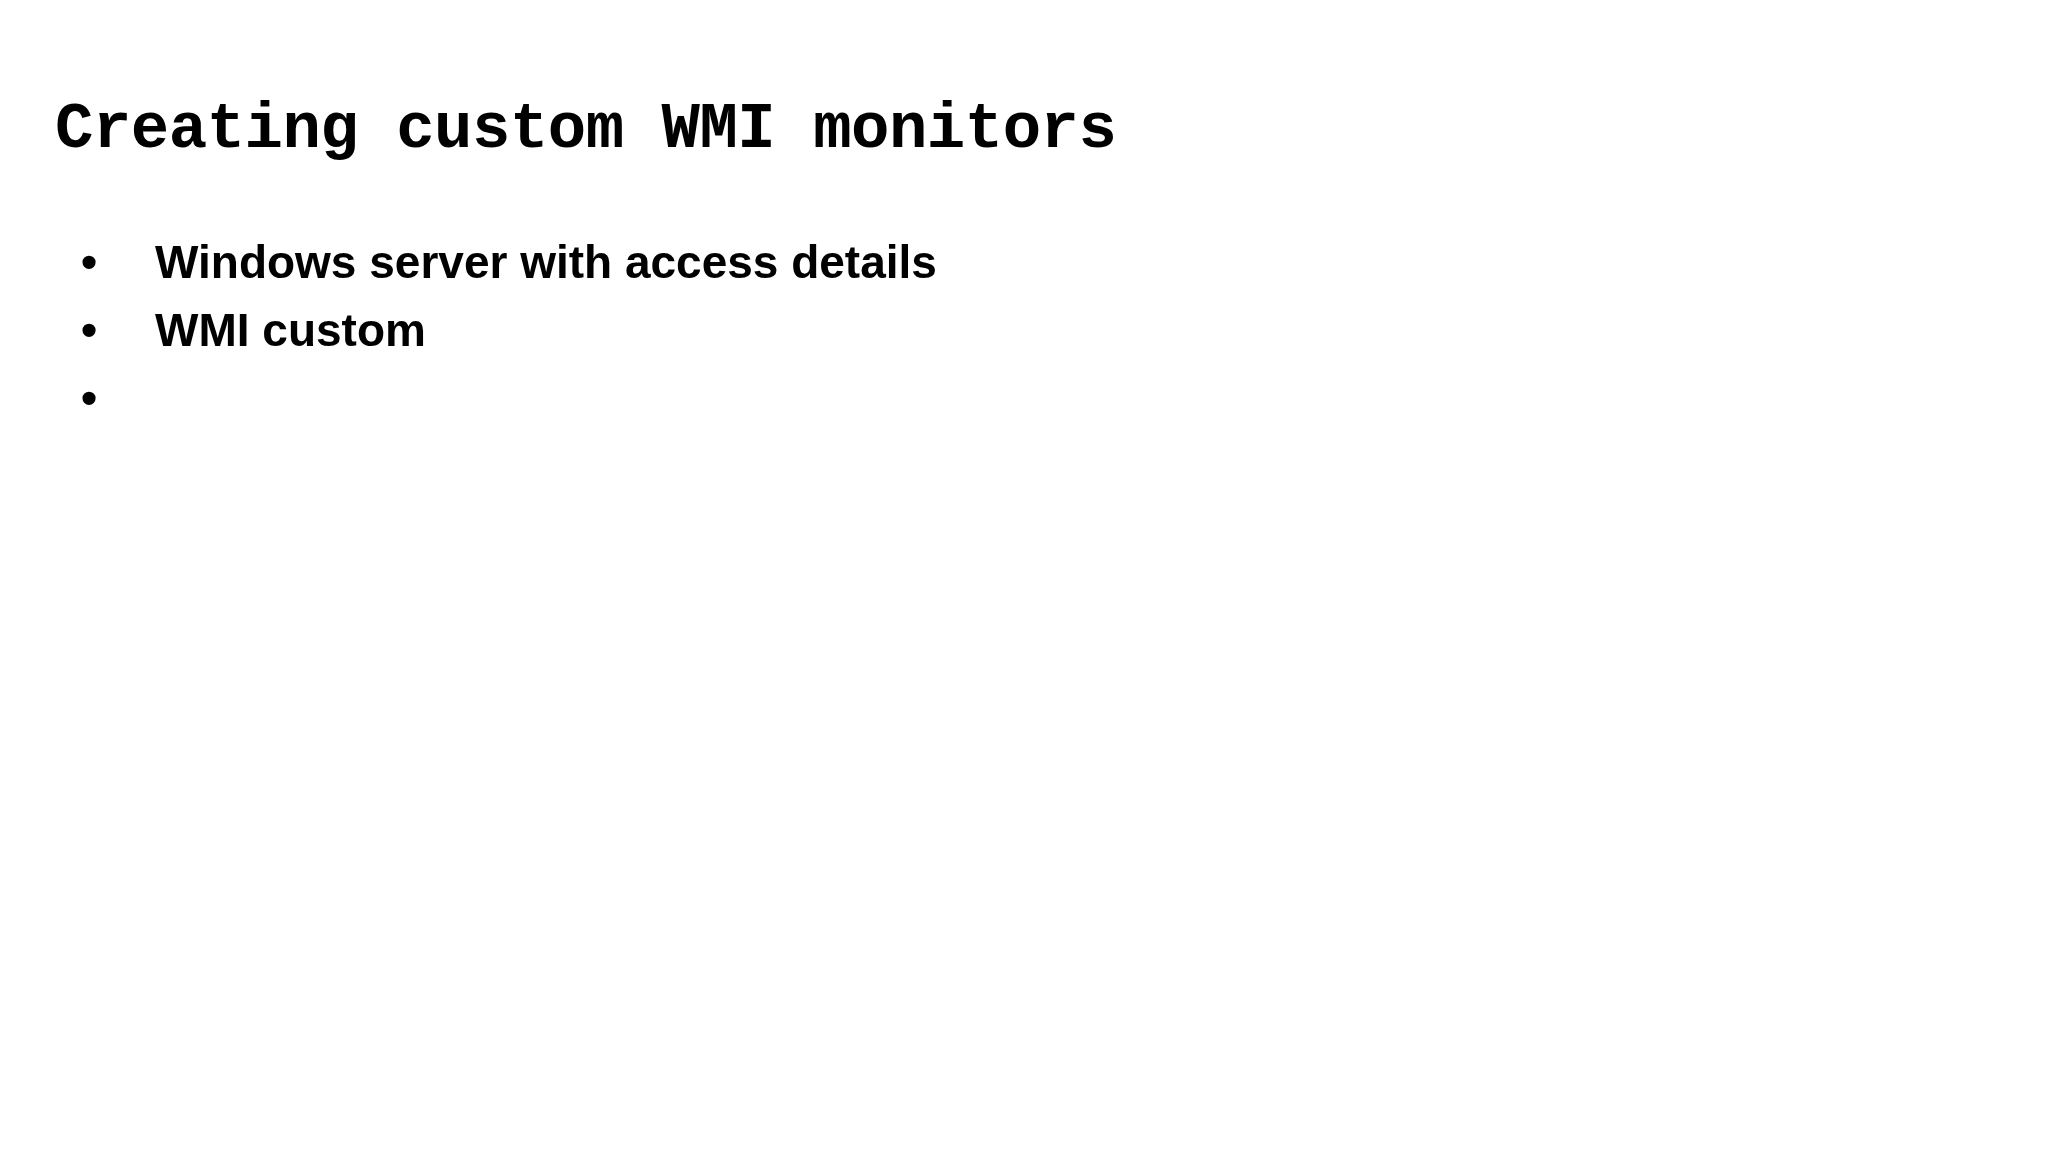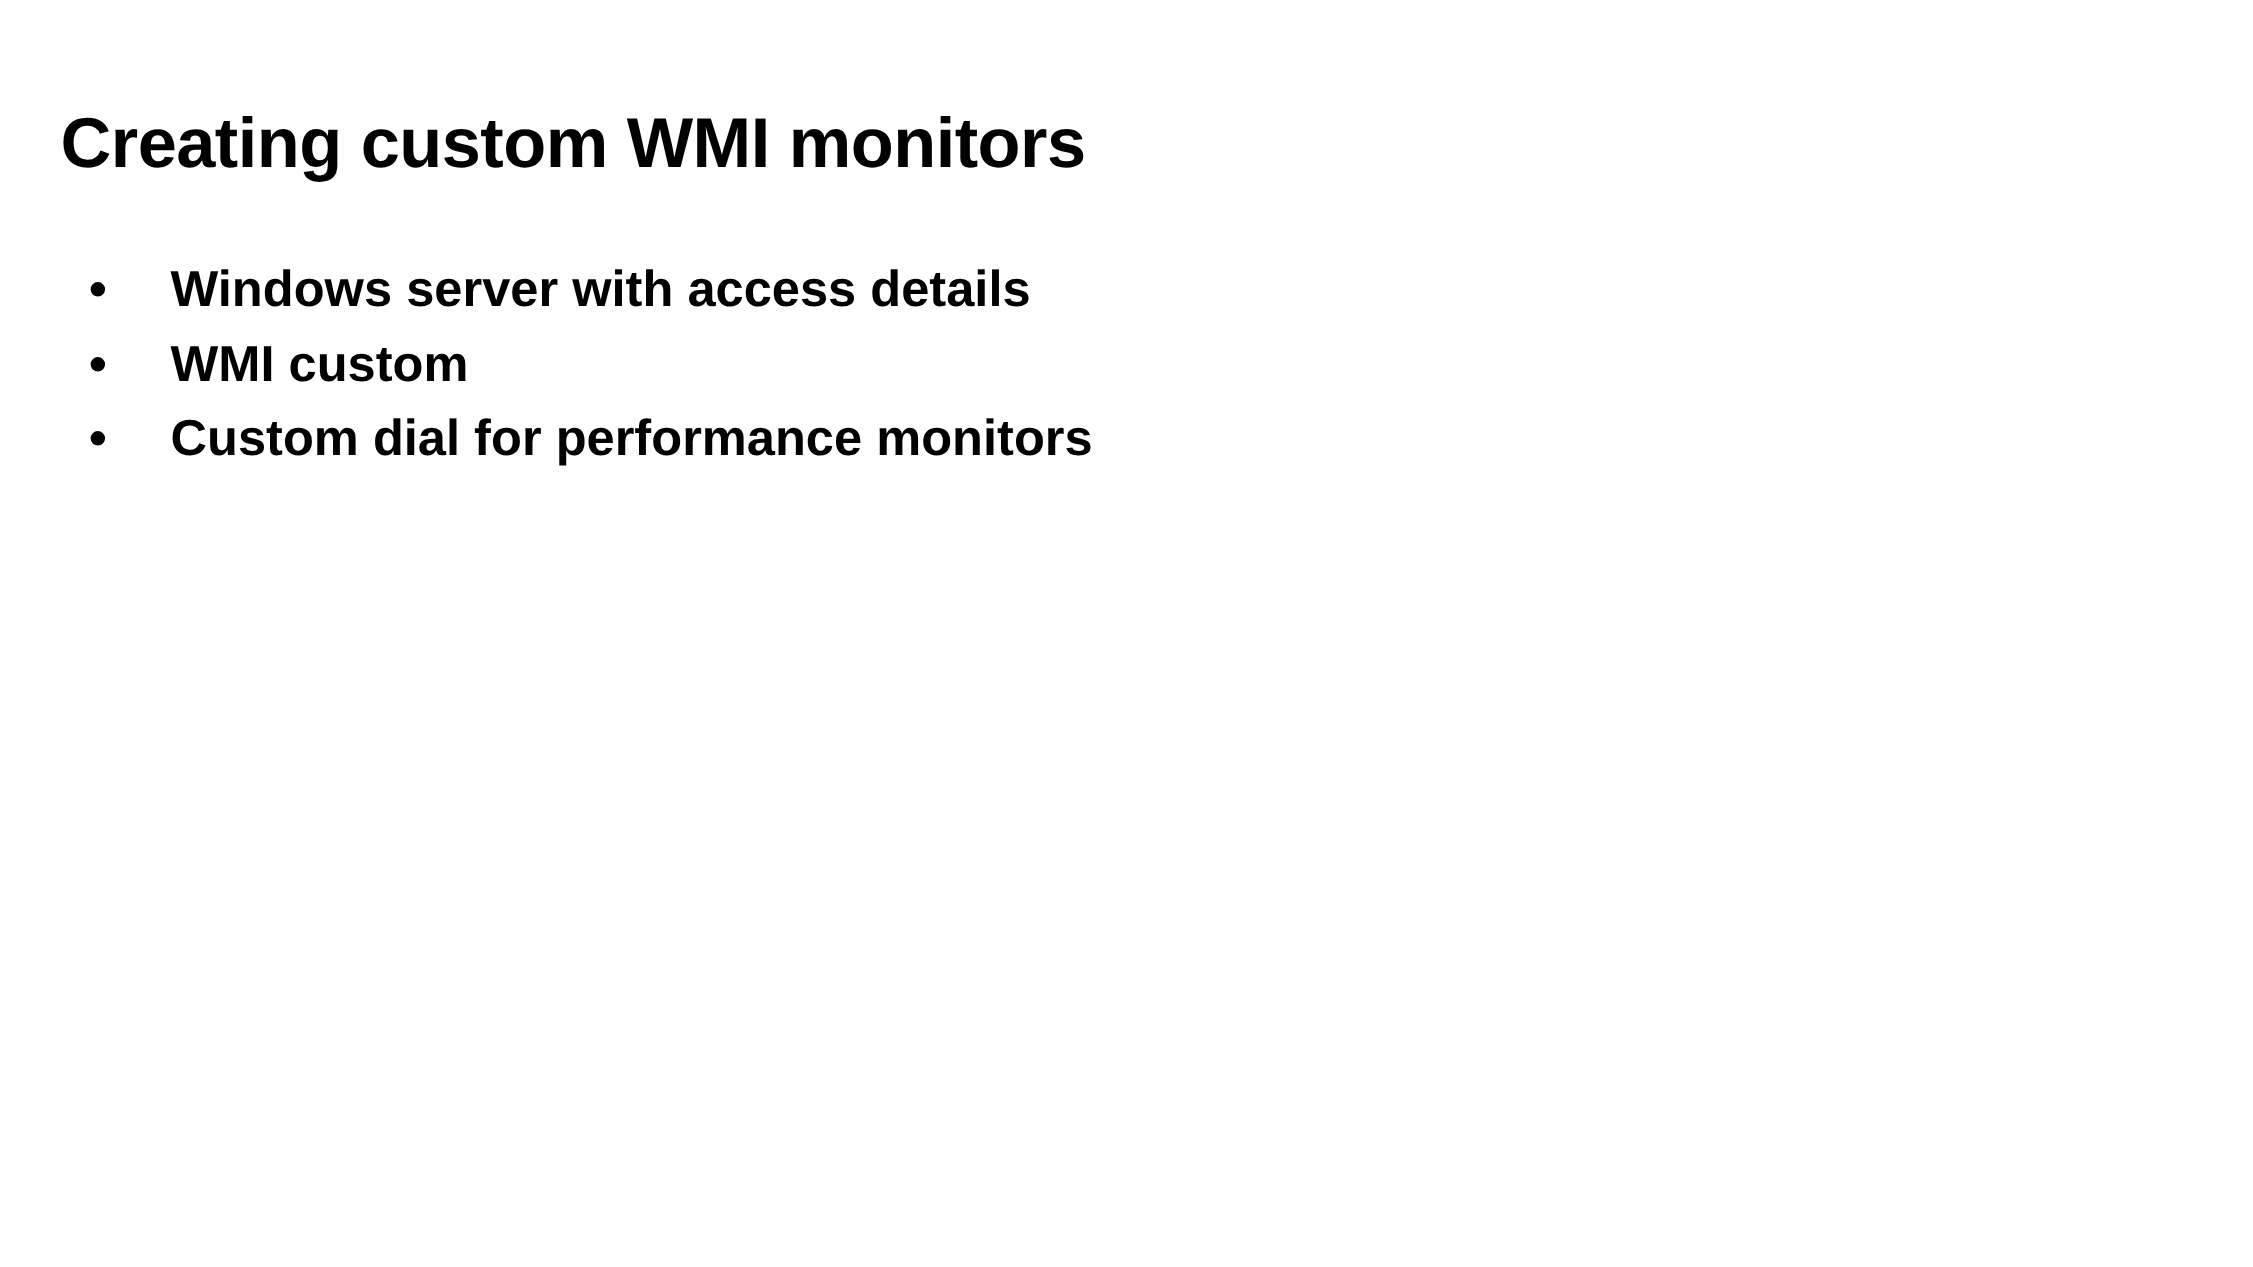--- a/index.html
+++ b/index.html
@@ -21,21 +21,21 @@
     width: 2048px;
     height: 1152px;
     background: #ffffff;
   }
 
   .slide-title {
     position: absolute;
     left: 55px;
     top: 48px;
     width: 1900px;
-    font-family: Liberation Sans, sans-serif;
+    font-family: Liberation Mono, monospace;
     font-size: 64px;
     font-weight: bold;
     line-height: 78px;
     letter-spacing: -0.5px;
     color: #000000;
     white-space: nowrap;
   }
 
   .bullet-list {
     position: absolute;
@@ -101,20 +101,19 @@
       <span class="bullet-text">Windows server with access details</span>
     </li>
 
     <li class="bullet-item">
       <span class="bullet-marker">•</span>
       <span class="bullet-text">WMI custom</span>
     </li>
 
     <li class="bullet-item">
       <span class="bullet-marker">•</span>
-      <span class="bullet-text">Custom dial for performance monitors</span>
     </li>
 
   </ul>
 
   <div class="slide-body-blank"></div>
 
 </div>
 
 </body></html>

